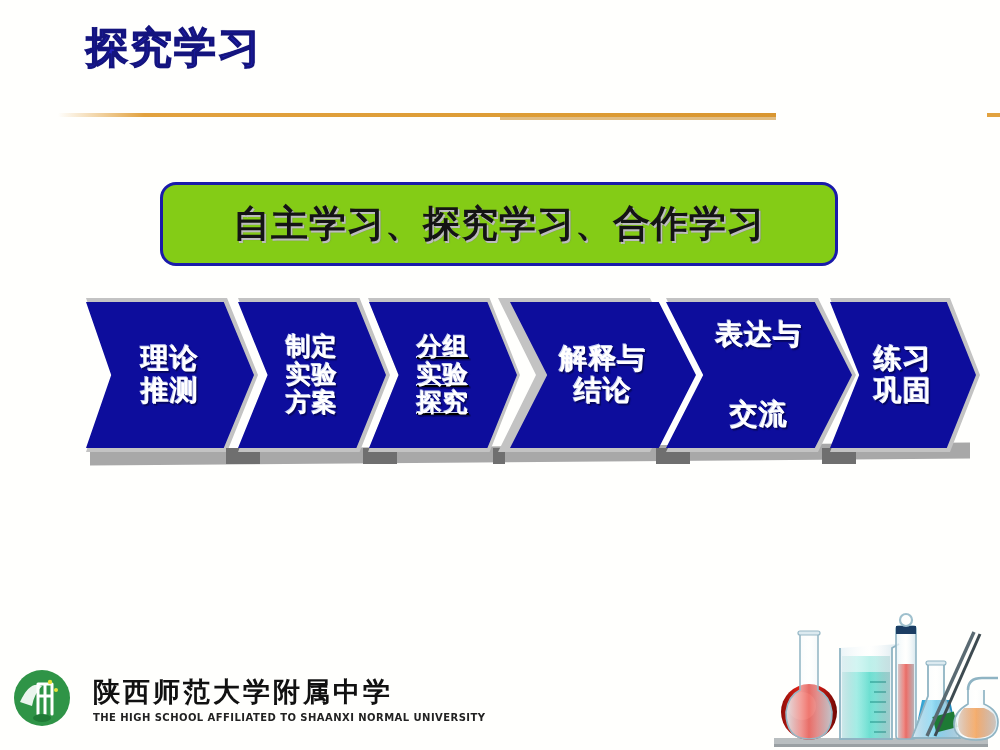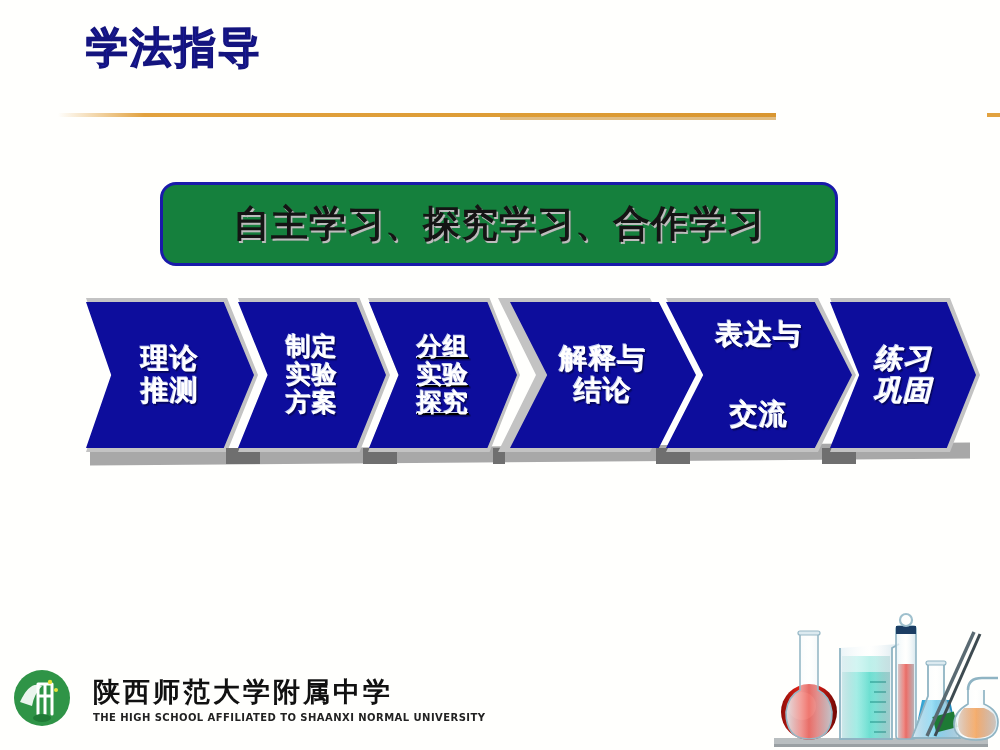--- a/index.html
+++ b/index.html
@@ -49,21 +49,21 @@
     background: #e2a23f;
   }
 
   
   #statement-box {
     position: absolute;
     left: 160px; top: 182px;
     width: 678px; height: 84px;
     border: 3px solid #1a1aaa;
     border-radius: 16px;
-    background: #15803d;
+    background: #84cc16;
     box-sizing: border-box;
     display: flex;
     align-items: center;
     justify-content: center;
   }
   #statement-text {
     font-size: 37px;
     font-weight: bold;
     color: #141414;
     letter-spacing: 1px;
@@ -169,21 +169,21 @@
     letter-spacing: .45px;
     white-space: nowrap;
     margin-top: 2px;
   }
 </style>
 </head>
 <body>
 
 <div id="slide">
 
-  <div id="title">学法指导</div>
+  <div id="title">探究学习</div>
 
   <div id="gold-rule"></div>
   <div id="gold-rule-shadow"></div>
   <div id="gold-dash"></div>
 
   <div id="statement-box">
     <div id="statement-text">自主学习、探究学习、合作学习</div>
   </div>
 
   <div id="process-band">
@@ -229,21 +229,21 @@
 
     <div class="chev-wrap" style="left:580px; width:190px;">
       <div class="chev-bevel"></div>
       <div class="chev mid" style="left:0; width:186px;gap:48px;">
         <div class="lbl">表达与</div>
         <div class="lbl">交流</div>
       </div>
     </div>
     <div class="chev-shadow-bar-dark" style="left:736px;"></div>
 
-    <div class="chev-wrap" style="left:744px; width:150px;font-style:italic;">
+    <div class="chev-wrap" style="left:744px; width:150px;">
       <div class="chev-bevel"></div>
       <div class="chev mid" style="left:0; width:146px;">
         <div class="lbl">练习</div>
         <div class="lbl">巩固</div>
       </div>
     </div>
   </div>
 
   <div id="glassware">
     <svg width="238" height="146" viewBox="0 0 238 146">

